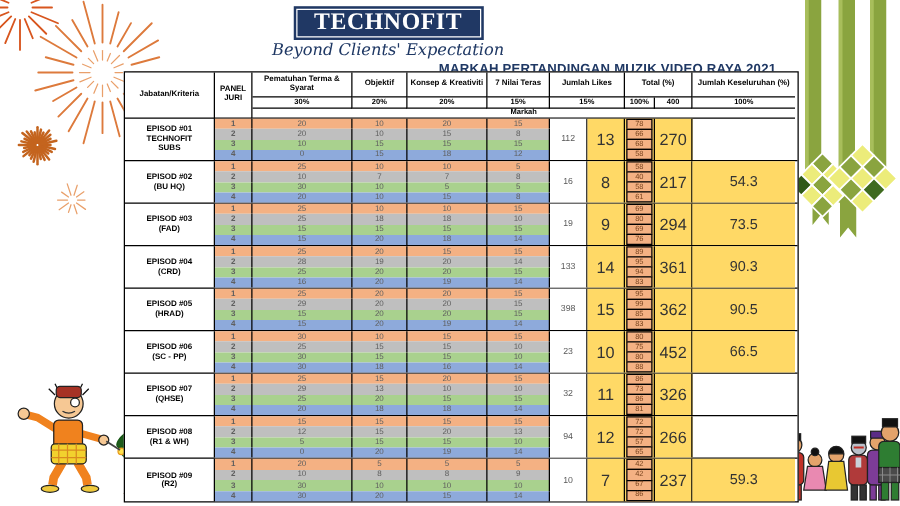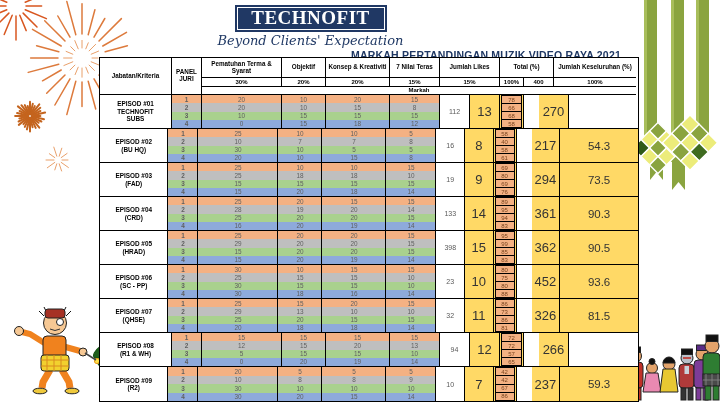--- a/index.html
+++ b/index.html
@@ -41,21 +41,21 @@
     justify-content:center;font-size:6.4px;color:#5f5f5f;}
   .jc{width:30px;font-weight:bold;color:#17375E;}
   .v1{width:80px;} .v2{width:44px;} .v3{width:64px;} .v4{width:50px;}
   .likes{width:30px;background:#fff;font-size:7px;color:#595959;}
   .score{width:30px;background:#FFD966;font-size:13px;color:#333;}
   .subs{width:24px;display:flex;flex-direction:column;border-right:1px solid #000;background:#FFD966;
     padding:0 1px;}
   .sub{flex:1;box-sizing:border-box;border:1px solid #000;margin-top:-1px;background:#F4B183;
     display:flex;align-items:center;justify-content:center;font-size:6px;color:#7a4520;}
   .sub:first-child{margin-top:0;}
-  .total{width:30px;background:#FFD966;font-size:13px;color:#333;margin-left:15px;}
+  .total{width:30px;background:#FFD966;font-size:13px;color:#333;}
   .overall{width:82px;background:#FFD966;font-size:11.5px;color:#333;border-right:none;}
 </style>
 </head>
 <body>
 
 <svg id="fireworks" class="deco" style="left:0;top:0;" width="150" height="235" viewBox="0 0 150 235">
     <line x1="106.0" y1="58.0" x2="127.6" y2="58.0" stroke="#DD7A3C" stroke-width="1.5" stroke-linecap="round"></line>
     <line x1="105.2" y1="64.2" x2="135.8" y2="72.4" stroke="#DD7A3C" stroke-width="1.5" stroke-linecap="round"></line>
     <line x1="102.8" y1="70.0" x2="126.5" y2="83.7" stroke="#DD7A3C" stroke-width="1.5" stroke-linecap="round"></line>
     <line x1="99.0" y1="75.0" x2="115.3" y2="91.3" stroke="#DD7A3C" stroke-width="1.5" stroke-linecap="round"></line>
@@ -547,21 +547,21 @@
         </div>
         <div class="cell likes">23</div>
         <div class="cell score">10</div>
         <div class="subs">
           <div class="sub">80</div>
           <div class="sub">75</div>
           <div class="sub">80</div>
           <div class="sub">88</div>
         </div>
         <div class="cell total">452</div>
-        <div class="cell overall">93.6</div>
+        <div class="cell overall">66.5</div>
       </div>
       <div class="block">
         <div class="cell name">EPISOD #07
 (QHSE)</div>
         <div class="stripes">
           <div class="srow" style="background: rgb(244, 177, 131);">
             <div class="jc">1</div>
             <div class="v1">25</div>
             <div class="v2">15</div>
             <div class="v3">20</div>
@@ -591,21 +591,20 @@
         </div>
         <div class="cell likes">32</div>
         <div class="cell score">11</div>
         <div class="subs">
           <div class="sub">86</div>
           <div class="sub">73</div>
           <div class="sub">86</div>
           <div class="sub">81</div>
         </div>
         <div class="cell total">326</div>
-        <div class="cell overall">81.5</div>
       </div>
       <div class="block">
         <div class="cell name">EPISOD #08
 (R1 &amp; WH)</div>
         <div class="stripes">
           <div class="srow" style="background: rgb(244, 177, 131);">
             <div class="jc">1</div>
             <div class="v1">15</div>
             <div class="v2">15</div>
             <div class="v3">15</div>

